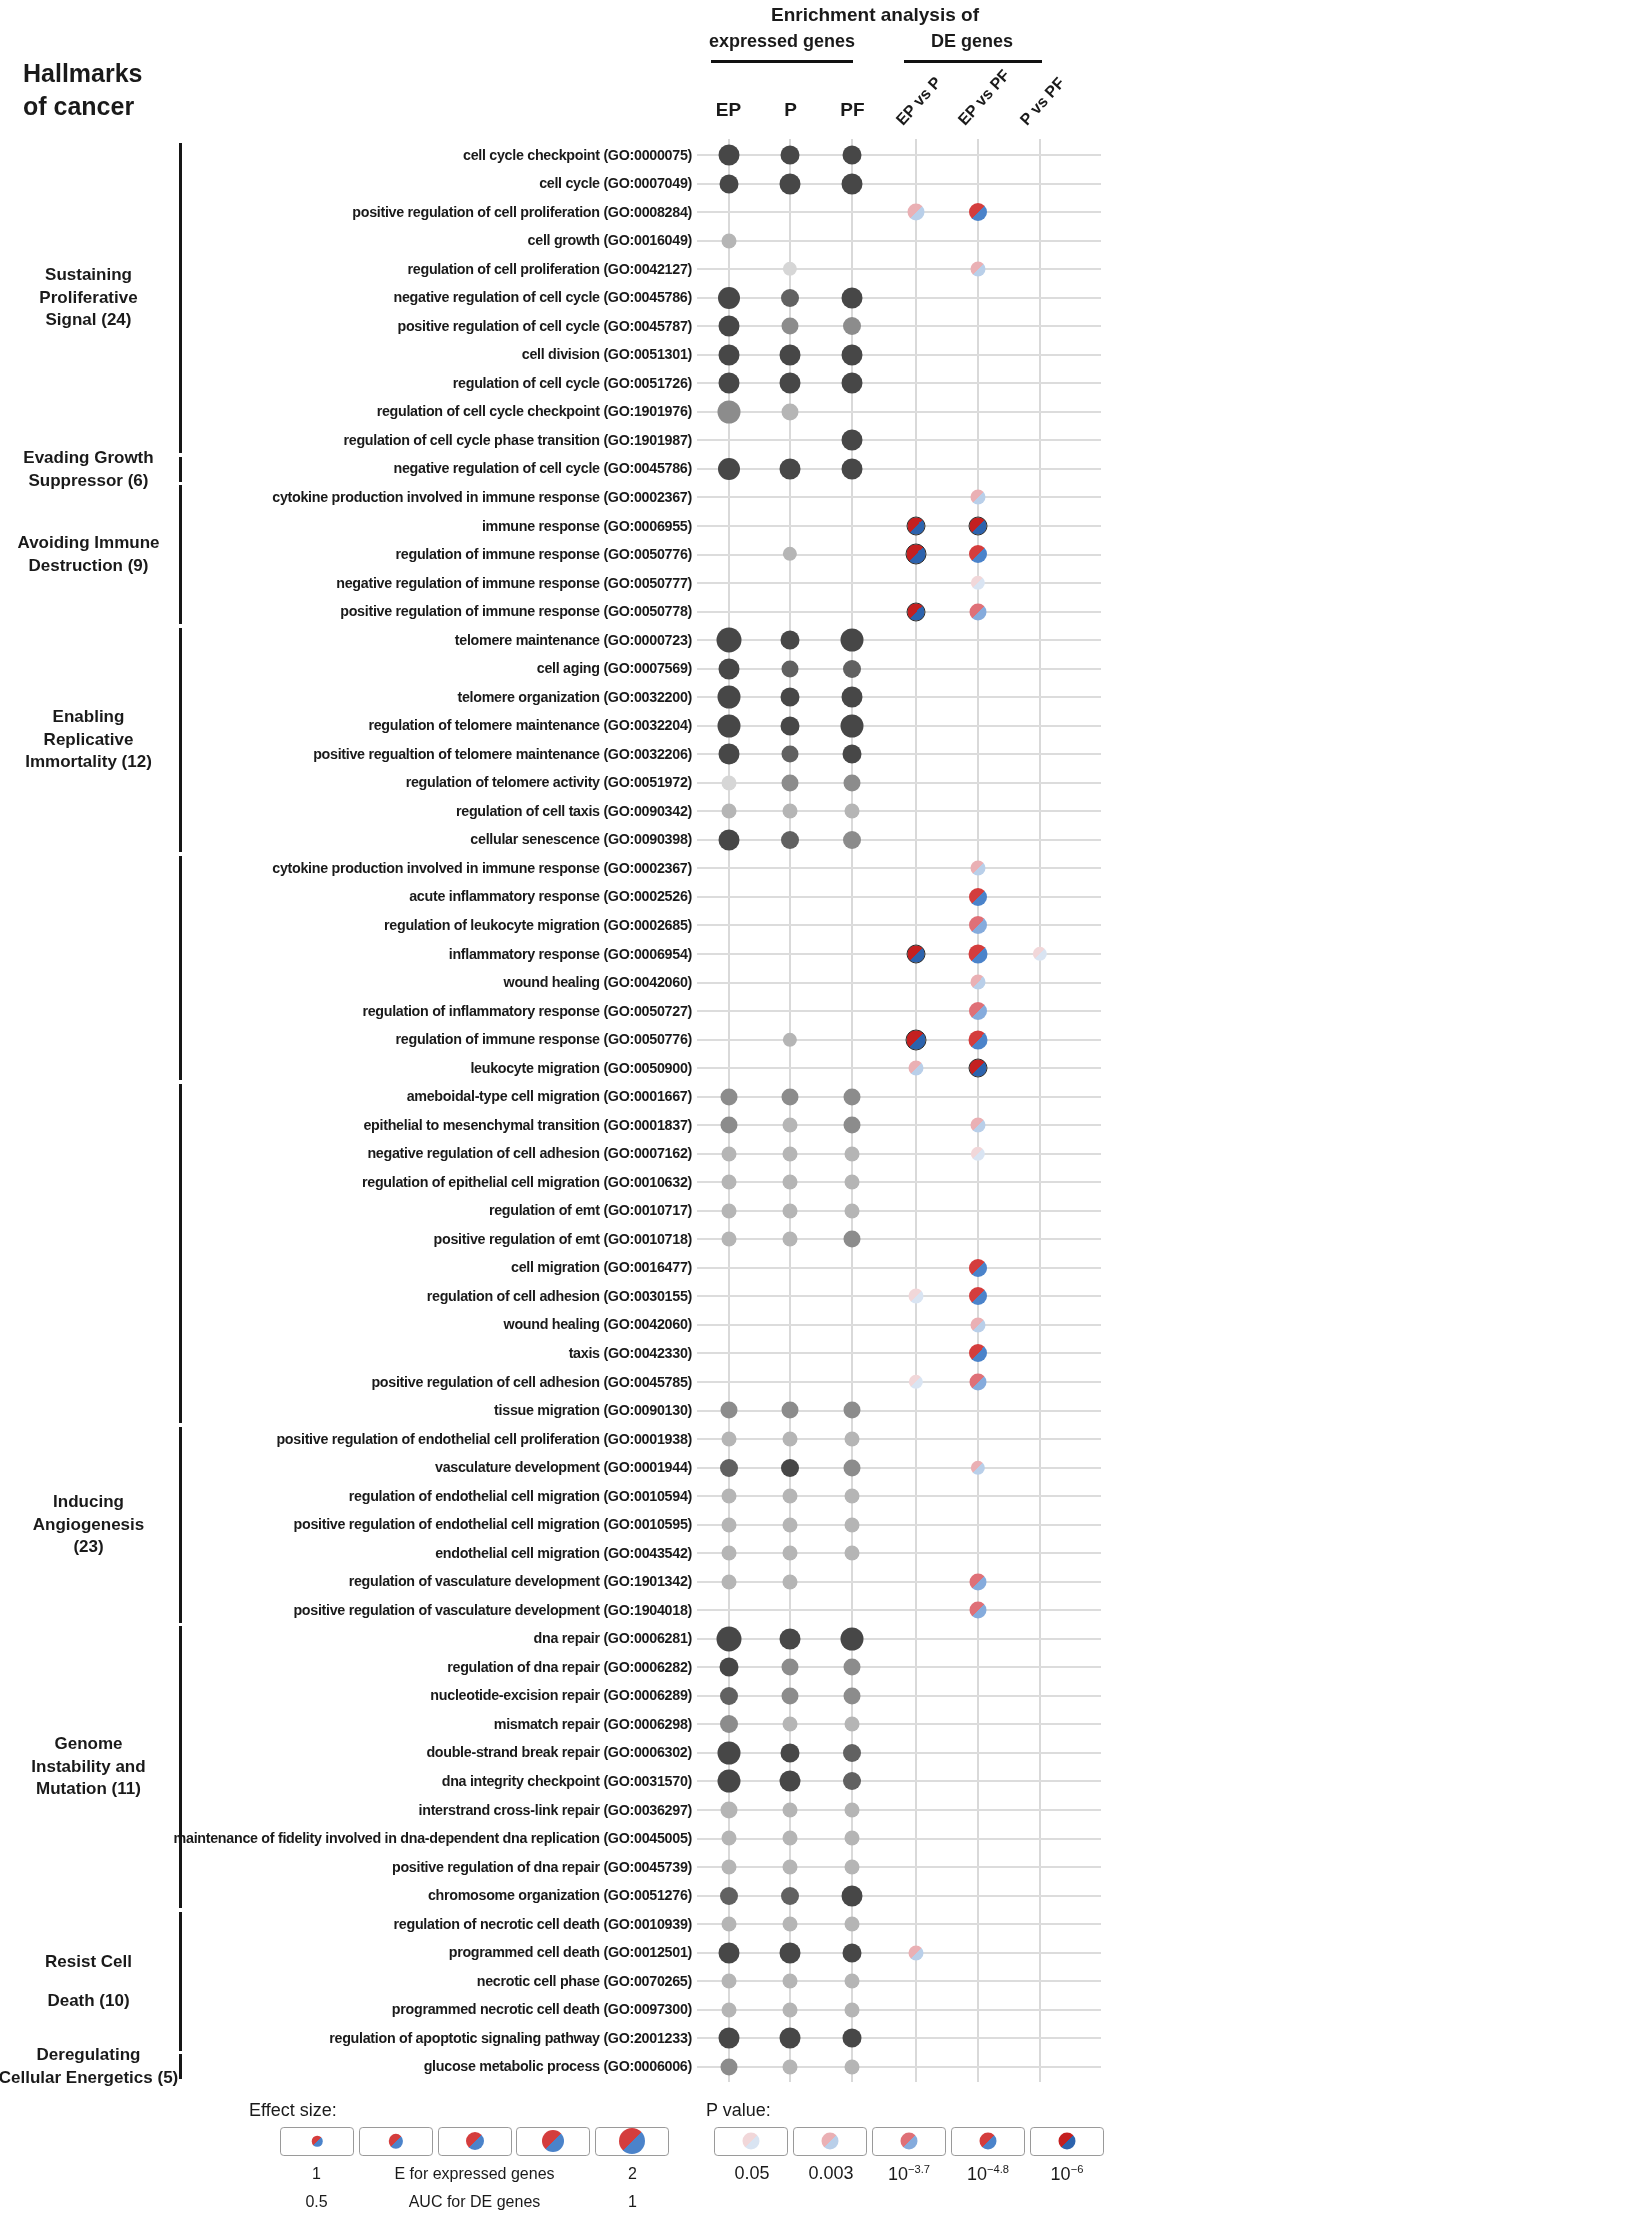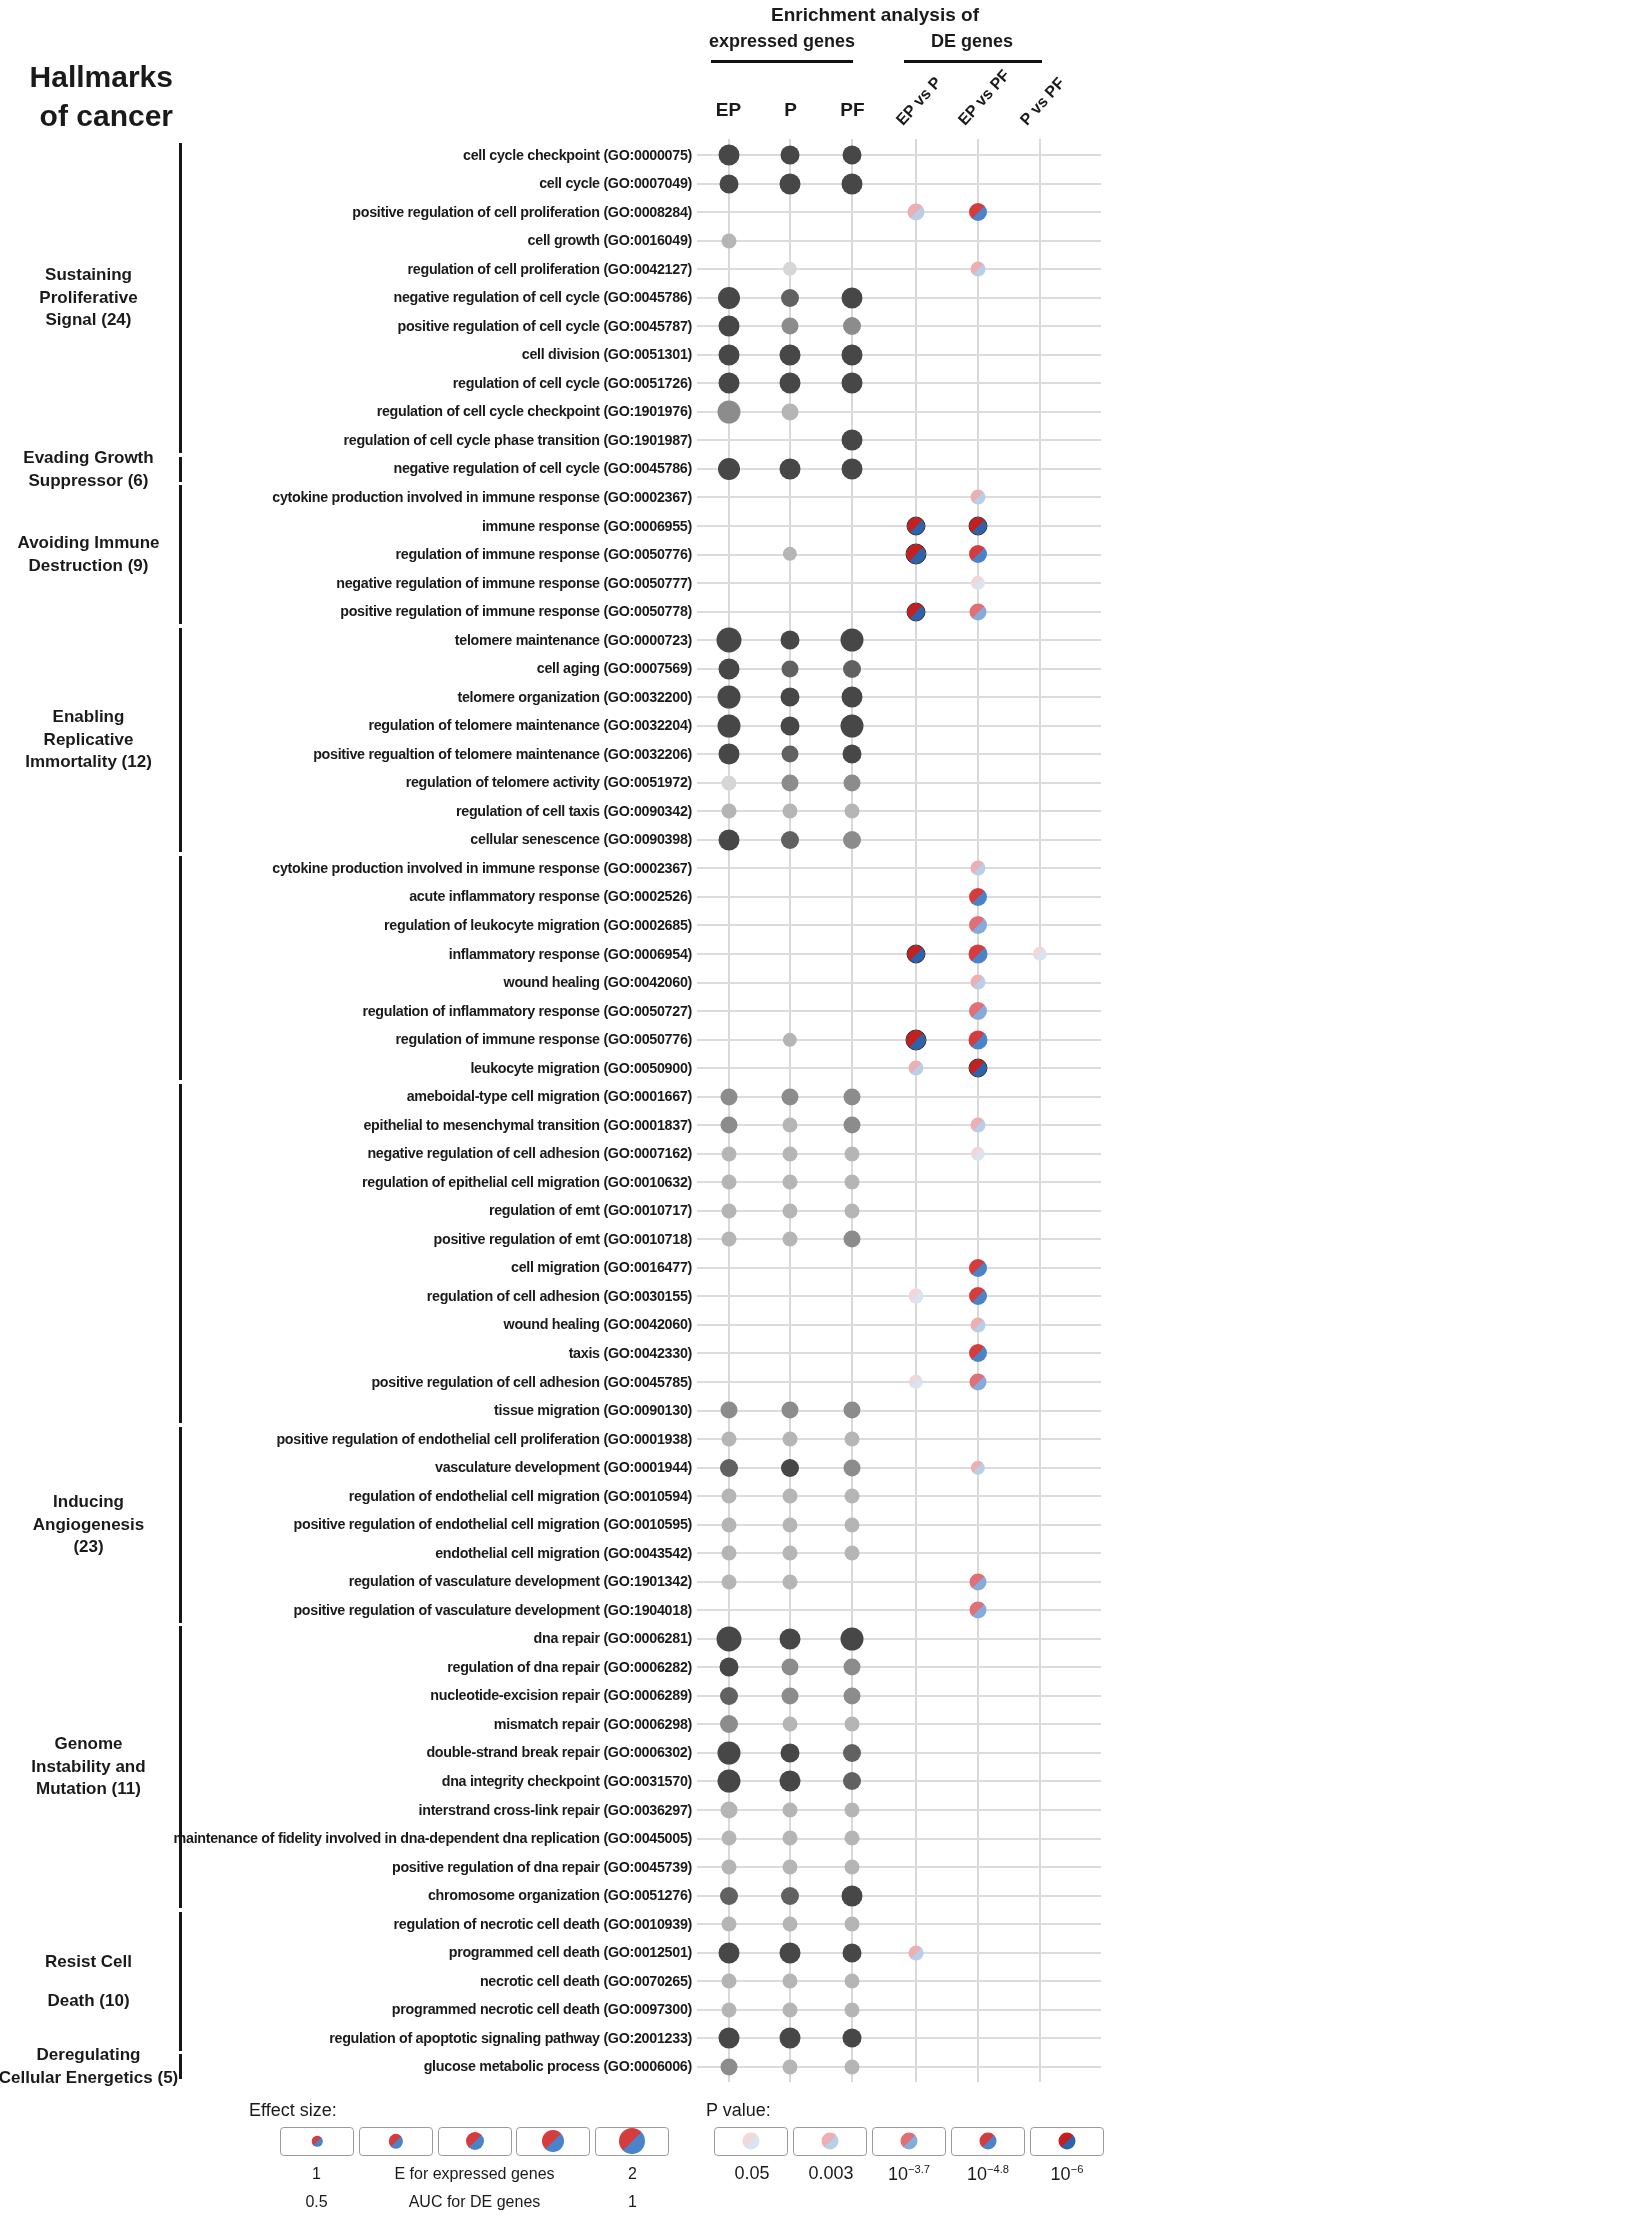--- a/index.html
+++ b/index.html
@@ -6,21 +6,21 @@
   body { background:#ffffff; font-family:"Liberation Sans", sans-serif; color:#1a1a1a; }
   .fig { position:relative; width:1645px; height:2241px; background:#fff; overflow:hidden; }
   .abs { position:absolute; }
   .title-main { left:723px; top:3.8px; width:304px; text-align:center; font-weight:bold; font-size:19px; }
   .group-label { font-weight:bold; font-size:18px; text-align:center; }
   .g1lab { left:687px; top:31px; width:190px; }
   .g2lab { left:896px; top:31px; width:152px; }
   .grule { height:2.9px; background:#111; }
   .g1rule { left:711px; top:60px; width:142px; }
   .g2rule { left:904px; top:60px; width:138px; }
-  .hallmarks { left:23px; top:57px; width:150px; text-align:right; font-weight:bold; font-size:30px; line-height:1.3; }
+  .hallmarks { left:23px; top:57px; width:150px; text-align:left; font-weight:bold; font-size:25px; line-height:1.3; }
   .colhead { font-weight:bold; font-size:19px; text-align:center; top:99px; }
   .colhead-rot { font-weight:bold; font-size:16px; white-space:nowrap; height:19px; line-height:19px;
                  transform-origin:0 100%; transform:rotate(-48deg); }
   .vline { background:#d9d9d9; }
   .hline { background:#dcdcdc; }
   .rowlab { left:0; width:692px; text-align:right; font-weight:bold; font-size:14.3px;
             letter-spacing:-0.3px; height:21px; line-height:21px; white-space:nowrap; }
   .dot { border-radius:50%; transform:translate(-50%,-50%); position:absolute; }
   .bracket { background:#161616; }
   .catlab { display:flex; flex-direction:column; justify-content:center; align-items:center;
@@ -379,21 +379,21 @@
     <div class="abs dot" style="left: 729px; top: 1924px; width: 15px; height: 15px; background: rgb(181, 181, 181);"></div>
     <div class="abs dot" style="left: 790px; top: 1924px; width: 15px; height: 15px; background: rgb(181, 181, 181);"></div>
     <div class="abs dot" style="left: 852px; top: 1924px; width: 15px; height: 15px; background: rgb(181, 181, 181);"></div>
     <div class="abs hline" style="left: 697px; top: 1952px; width: 404px; height: 1.9px;"></div>
     <div class="abs rowlab" style="top: 1942px;">programmed cell death (GO:0012501)</div>
     <div class="abs dot" style="left: 729px; top: 1953px; width: 21px; height: 21px; background: rgb(71, 71, 71);"></div>
     <div class="abs dot" style="left: 790px; top: 1953px; width: 21px; height: 21px; background: rgb(71, 71, 71);"></div>
     <div class="abs dot" style="left: 852px; top: 1953px; width: 19px; height: 19px; background: rgb(71, 71, 71);"></div>
     <div class="abs dot" style="left: 916px; top: 1953px; width: 15px; height: 15px; background: conic-gradient(from 45deg, rgb(185, 207, 233) 0deg, rgb(185, 207, 233) 50%, rgb(234, 176, 180) 50%, rgb(234, 176, 180) 100%);"></div>
     <div class="abs hline" style="left: 697px; top: 1980px; width: 404px; height: 1.9px;"></div>
-    <div class="abs rowlab" style="top: 1971px;">necrotic cell death (GO:0070265)</div>
+    <div class="abs rowlab" style="top: 1971px;">necrotic cell phase (GO:0070265)</div>
     <div class="abs dot" style="left: 729px; top: 1981px; width: 15px; height: 15px; background: rgb(181, 181, 181);"></div>
     <div class="abs dot" style="left: 790px; top: 1981px; width: 15px; height: 15px; background: rgb(181, 181, 181);"></div>
     <div class="abs dot" style="left: 852px; top: 1981px; width: 15px; height: 15px; background: rgb(181, 181, 181);"></div>
     <div class="abs hline" style="left: 697px; top: 2009px; width: 404px; height: 1.9px;"></div>
     <div class="abs rowlab" style="top: 1999px;">programmed necrotic cell death (GO:0097300)</div>
     <div class="abs dot" style="left: 729px; top: 2010px; width: 15px; height: 15px; background: rgb(181, 181, 181);"></div>
     <div class="abs dot" style="left: 790px; top: 2010px; width: 15px; height: 15px; background: rgb(181, 181, 181);"></div>
     <div class="abs dot" style="left: 852px; top: 2010px; width: 15px; height: 15px; background: rgb(181, 181, 181);"></div>
     <div class="abs hline" style="left: 697px; top: 2037px; width: 404px; height: 1.9px;"></div>
     <div class="abs rowlab" style="top: 2028px;">regulation of apoptotic signaling pathway (GO:2001233)</div>

